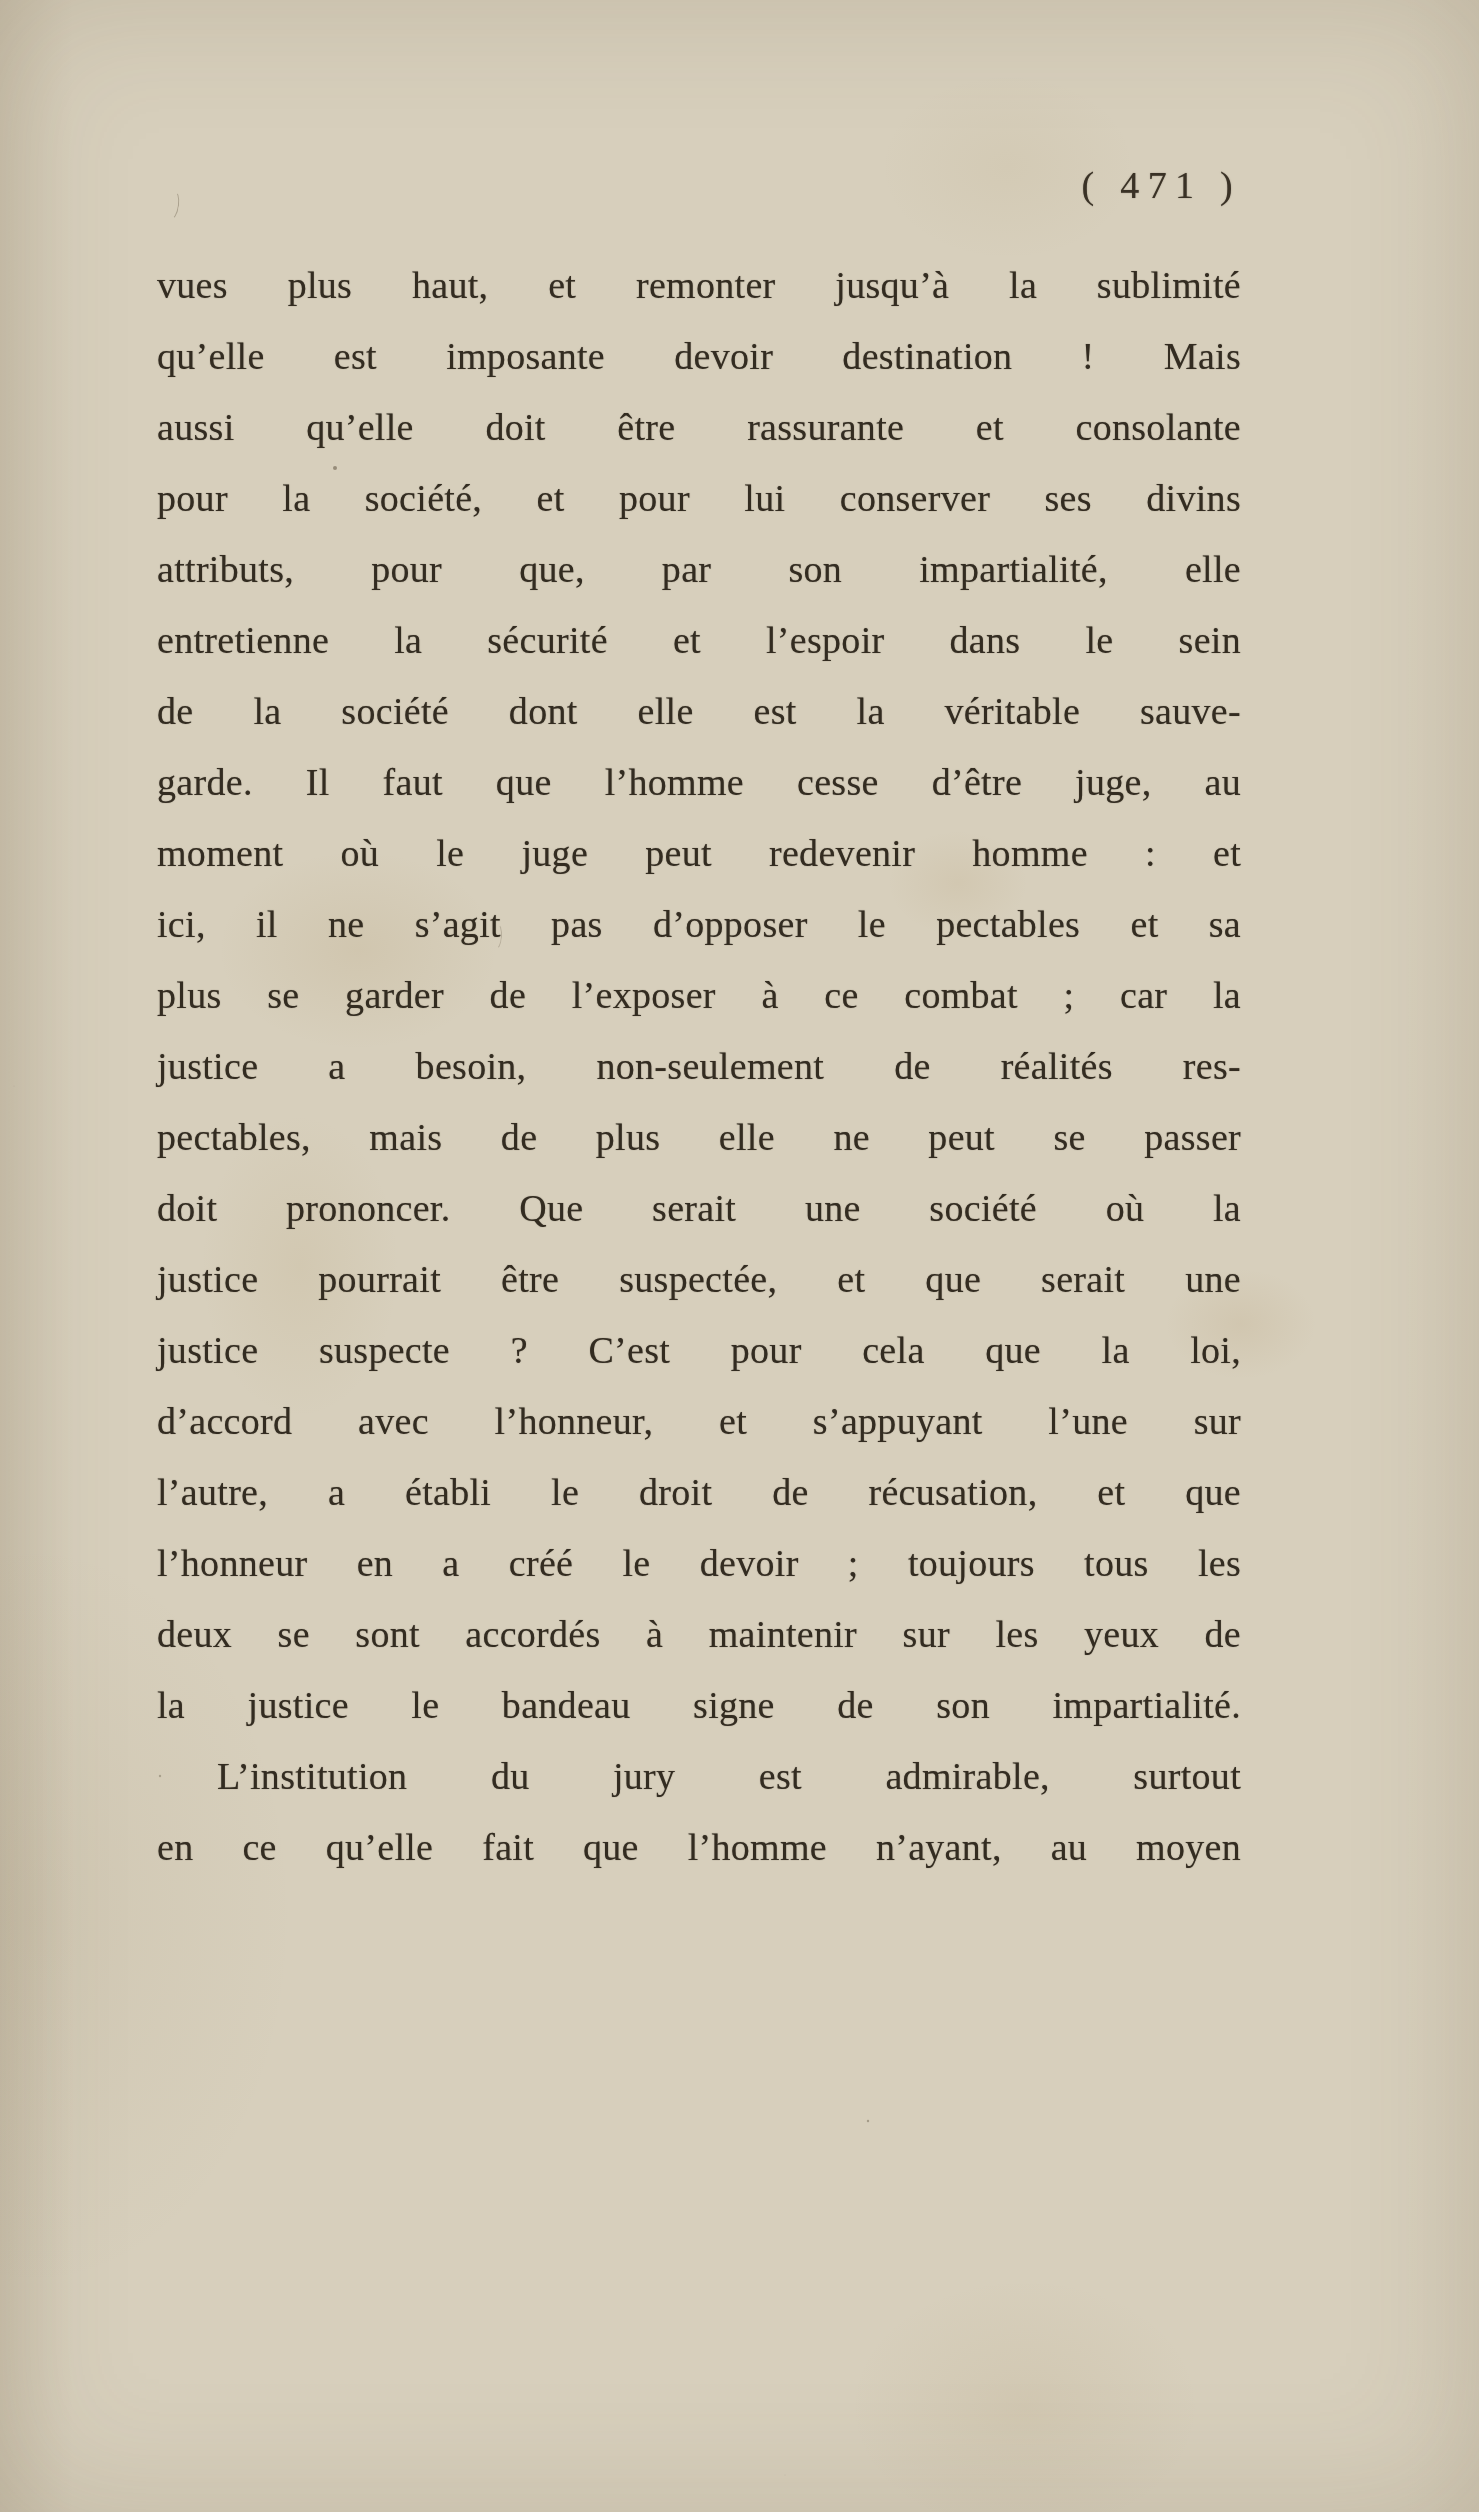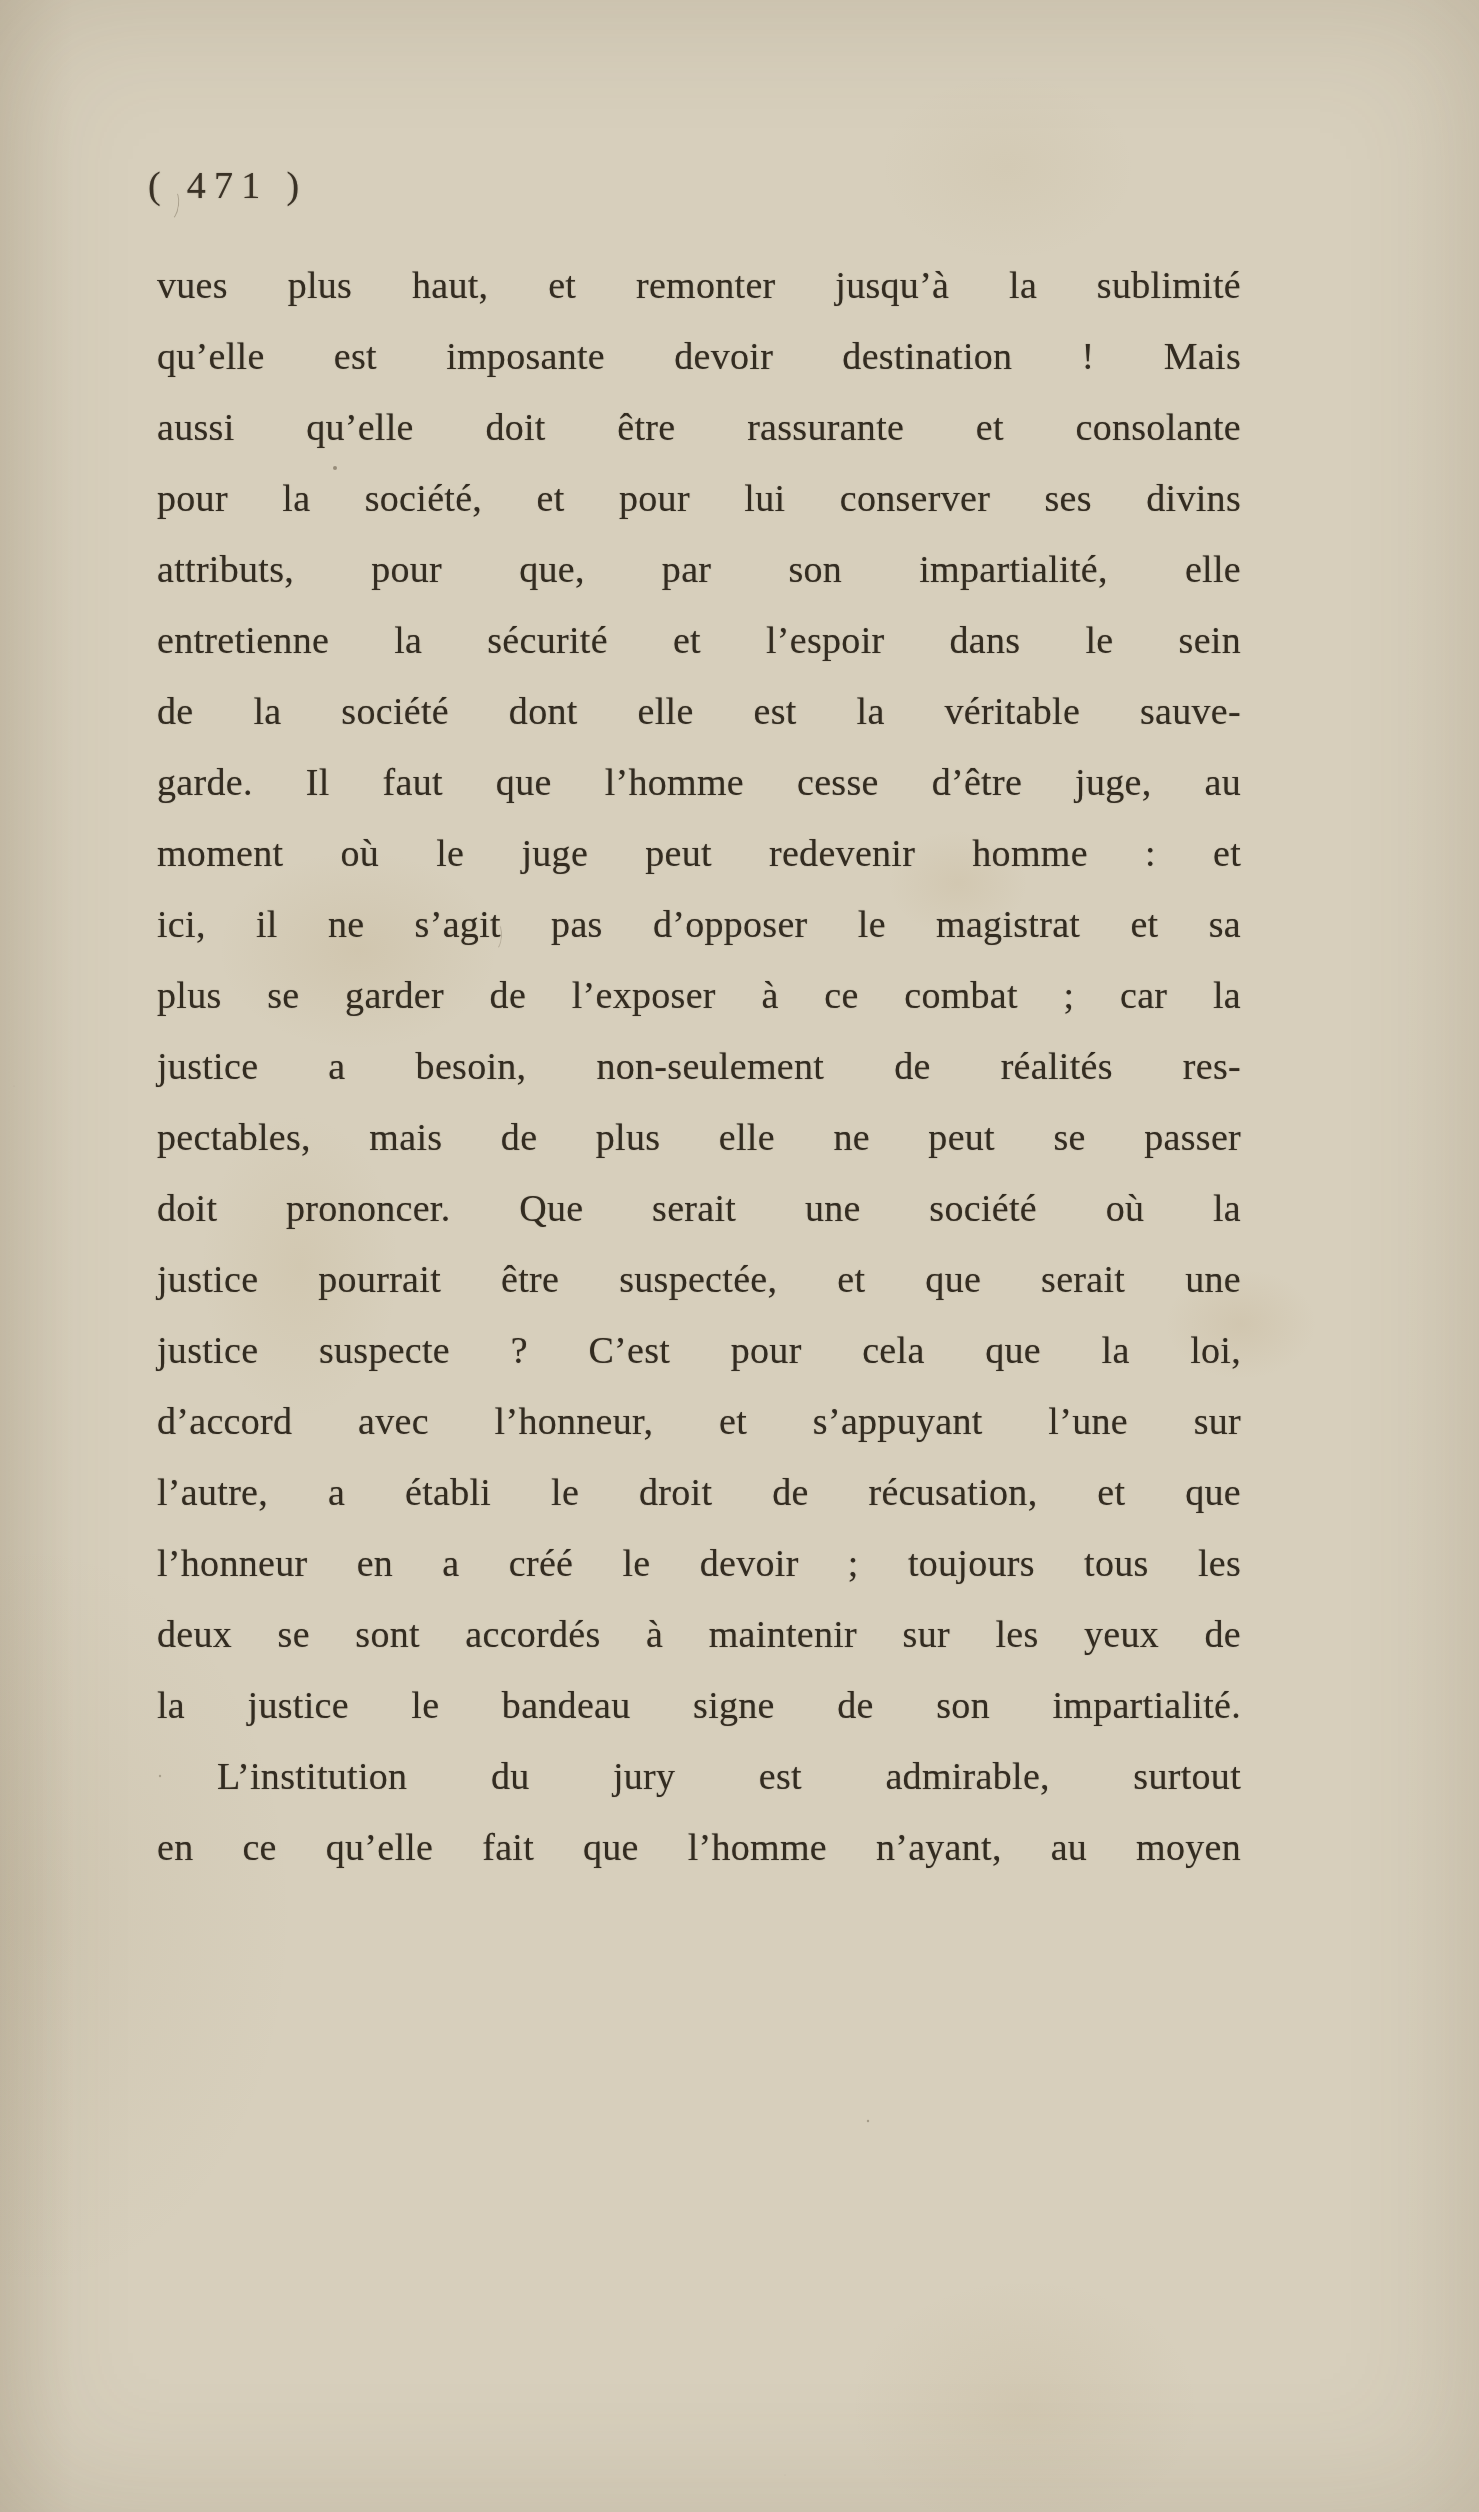--- a/index.html
+++ b/index.html
@@ -30,21 +30,21 @@
     position: absolute;
     inset: 0;
     pointer-events: none;
     box-shadow: inset 0 0 133px rgba(95,80,52,0.18);
   }
   .pagenum {
     position: absolute;
     left: 148px;
     top: 163px;
     width: 1093px;
-    text-align: left;
+    text-align: right;
     font-size: 38px;
     letter-spacing: 8.3px;
     color: #3a3226;
     text-shadow: 0 0 1.2px rgba(58,50,38,0.55);
   }
   .text-block {
     position: absolute;
     left: 148px;
     top: 250px;
     width: 1093px;
@@ -97,21 +97,21 @@
   <div class="text-block">
       <div class="line">vues plus haut, et remonter jusqu’à la sublimité</div>
       <div class="line">qu’elle est imposante devoir destination ! Mais</div>
       <div class="line">aussi qu’elle doit être rassurante et consolante</div>
       <div class="line">pour la société, et pour lui conserver ses divins</div>
       <div class="line">attributs, pour que, par son impartialité, elle</div>
       <div class="line">entretienne la sécurité et l’espoir dans le sein</div>
       <div class="line">de la société dont elle est la véritable sauve-</div>
       <div class="line">garde. Il faut que l’homme cesse d’être juge, au</div>
       <div class="line">moment où le juge peut redevenir homme : et</div>
-      <div class="line">ici, il ne s’agit pas d’opposer le magistrat et sa</div>
+      <div class="line">ici, il ne s’agit pas d’opposer le pectables et sa</div>
       <div class="line">plus se garder de l’exposer à ce combat ; car la</div>
       <div class="line">justice a besoin, non-seulement de réalités res-</div>
       <div class="line">pectables, mais de plus elle ne peut se passer</div>
       <div class="line">doit prononcer. Que serait une société où la</div>
       <div class="line">justice pourrait être suspectée, et que serait une</div>
       <div class="line">justice suspecte ? C’est pour cela que la loi,</div>
       <div class="line">d’accord avec l’honneur, et s’appuyant l’une sur</div>
       <div class="line">l’autre, a établi le droit de récusation, et que</div>
       <div class="line">l’honneur en a créé le devoir ; toujours tous les</div>
       <div class="line">deux se sont accordés à maintenir sur les yeux de</div>

